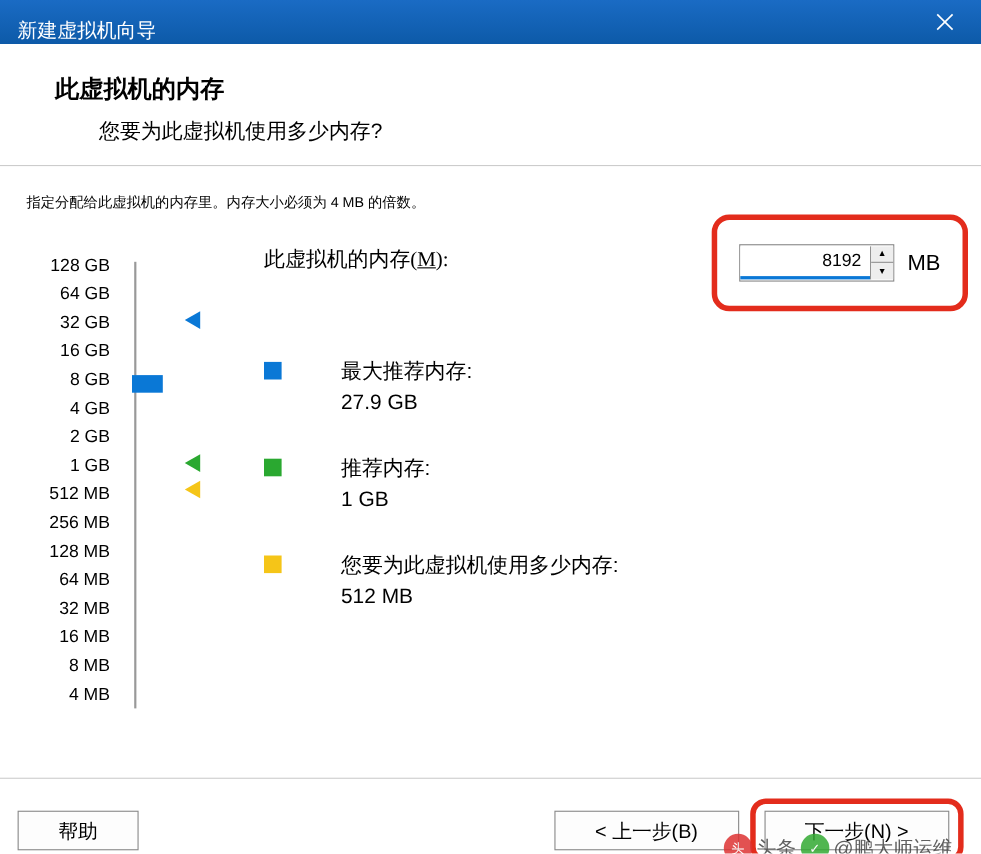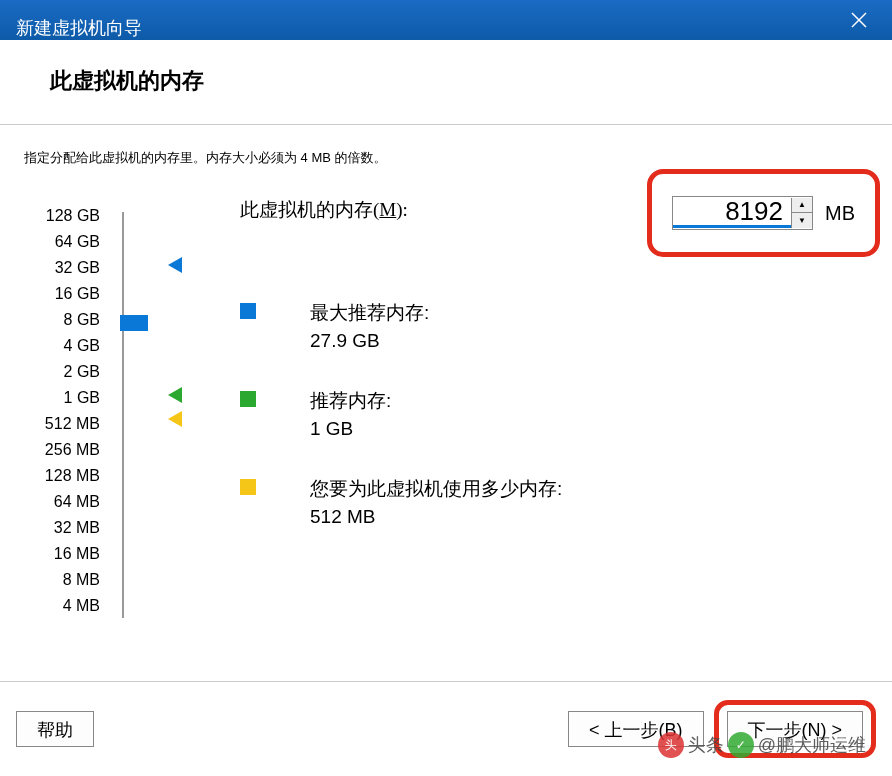--- a/index.html
+++ b/index.html
@@ -138,21 +138,21 @@
       display: flex;
       align-items: center;
       border: 1px solid #888;
       background: #fff;
       height: 34px;
     }
     .spinner input {
       border: none;
       width: 118px;
       text-align: right;
-      font-size: 26px;
+      font-size: 16px;
       padding: 2px 8px;
       outline: none;
       border-bottom: 3px solid #0a78d6;
       height: 30px;
     }
     .spinner-btns {
       display: flex;
       flex-direction: column;
       border-left: 1px solid #888;
     }
@@ -200,21 +200,21 @@
       padding: 18px 16px;
       display: flex;
       justify-content: space-between;
       align-items: center;
       position: relative;
     }
     .btn {
       border: 1px solid #888;
       background: #fdfdfd;
       font-size: 18px;
-      padding: 6px 20px;
+      padding: 6px 36px;
       cursor: pointer;
       font-family: inherit;
       height: 36px;
     }
     .btn-group {
       display: flex;
       gap: 10px;
       align-items: center;
     }
     .next-highlight {
@@ -263,20 +263,21 @@
   <div class="close-btn">
     <svg width="18" height="18" viewBox="0 0 18 18">
         <line x1="2" y1="2" x2="16" y2="16"></line>
         <line x1="16" y1="2" x2="2" y2="16"></line>
       </svg>
   </div>
 </div>
 
 <div class="header-section">
   <div class="header-title">此虚拟机的内存</div>
+  <div class="header-sub">您要为此虚拟机使用多少内存?</div>
 </div>
 
 <div class="content">
   <div class="instruction">指定分配给此虚拟机的内存里。内存大小必须为 4 MB 的倍数。</div>
 
   <div class="mem-area">
     <div class="slider-labels">
       <div>128 GB</div>
       <div>64 GB</div>
       <div>32 GB</div>

